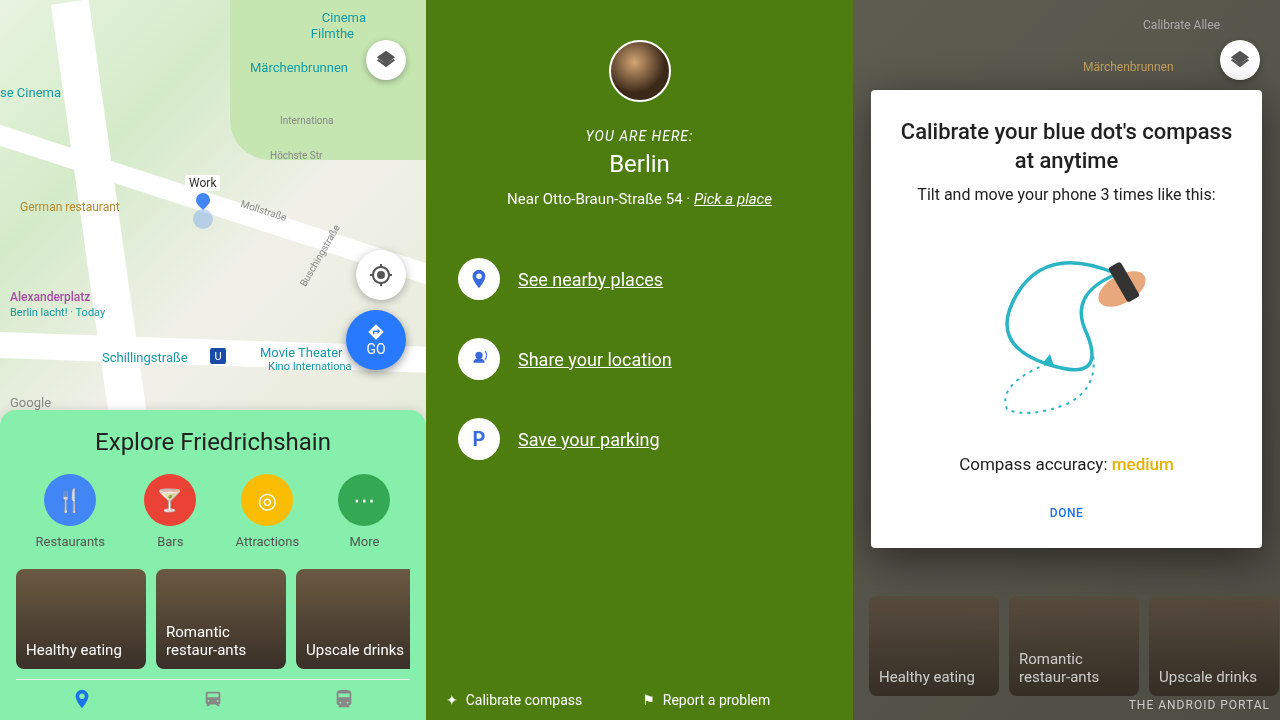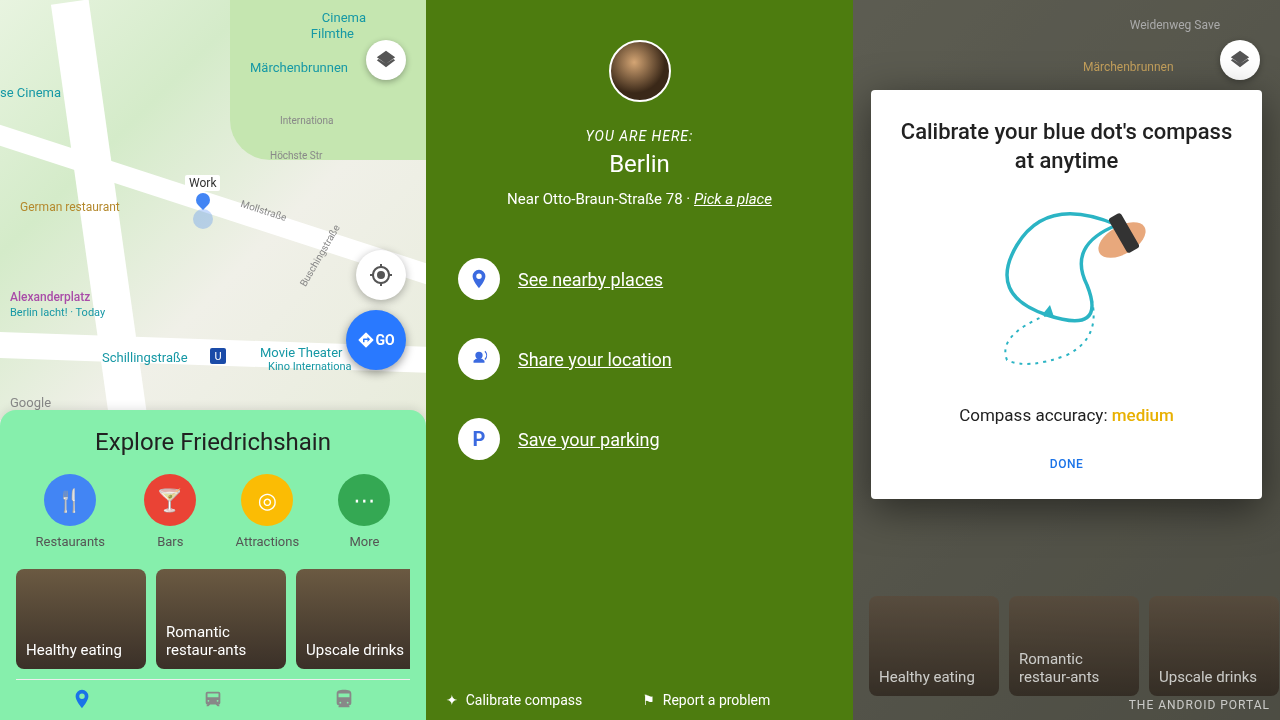--- a/index.html
+++ b/index.html
@@ -12,21 +12,21 @@
 
 .map { width: 100%; height: 420px; position: relative; background: linear-gradient(135deg, #e8f4e0 0%, #d4ebc9 30%, #f0f0e8 60%, #e8ecdc 100%); }
 .map .road { position: absolute; background: #fff; }
 .map .park { position: absolute; background: #c5e6b0; }
 .map .label { position: absolute; font-size: 12px; color: #b4892d; }
 .map .label.teal { color: #1698a5; font-size: 13px; }
 .map .label.purple { color: #a94ca8; }
 .map .label.gray { color: #888; font-size: 10px; }
 .layers-btn { position: absolute; top: 40px; right: 20px; width: 40px; height: 40px; background: #fff; border-radius: 50%; box-shadow: 0 2px 6px rgba(0,0,0,.3); display: flex; align-items: center; justify-content: center; }
 .locate-btn { position: absolute; bottom: 120px; right: 20px; width: 50px; height: 50px; background: #fff; border-radius: 50%; box-shadow: 0 2px 8px rgba(0,0,0,.3); display: flex; align-items: center; justify-content: center; }
-.go-btn { position: absolute; bottom: 50px; right: 20px; width: 60px; height: 60px; background: #2979ff; border-radius: 50%; box-shadow: 0 3px 10px rgba(0,0,0,.4); display: flex; flex-direction: row; align-items: center; justify-content: center; color: #fff; font-size: 14px; font-weight: 700; }
+.go-btn { position: absolute; bottom: 50px; right: 20px; width: 60px; height: 60px; background: #2979ff; border-radius: 50%; box-shadow: 0 3px 10px rgba(0,0,0,.4); display: flex; flex-direction: column; align-items: center; justify-content: center; color: #fff; font-size: 14px; font-weight: 400; }
 .work-pin { position: absolute; top: 175px; left: 185px; display: flex; flex-direction: column; align-items: center; }
 .work-pin .pin { width: 14px; height: 14px; background: #4285f4; border-radius: 50% 50% 50% 0; transform: rotate(-45deg); }
 .work-pin .dot { width: 20px; height: 20px; background: rgba(66,133,244,.3); border-radius: 50%; margin-top: 2px; }
 .work-pin .lbl { font-size: 12px; color: #333; background: #fff; padding: 1px 4px; border-radius: 2px; margin-bottom: 2px; }
 .google-logo { position: absolute; bottom: 10px; left: 10px; font-size: 13px; color: #888; }
 
 .sheet { position: absolute; bottom: 0; left: 0; right: 0; background: #86efac; border-radius: 16px 16px 0 0; padding: 18px 16px 0; height: 310px; box-shadow: 0 -2px 10px rgba(0,0,0,.1); }
 .sheet h1 { font-size: 24px; font-weight: 400; text-align: center; color: #212121; margin-bottom: 18px; }
 .cats { display: flex; justify-content: space-around; margin-bottom: 20px; }
 .cat { display: flex; flex-direction: column; align-items: center; gap: 8px; }
@@ -158,21 +158,21 @@
           </svg></span>
     </div>
   </div>
 </div>
 
 <div class="panel p2">
   <div class="avatar"></div>
   <div class="here">YOU ARE HERE:</div>
   <div class="city">Berlin</div>
   <div class="near">
-    <span>Near Otto-Braun-Straße 78  ·  </span><a>Pick a place</a>
+    <span>Near Otto-Braun-Straße 54  ·  </span><a>Pick a place</a>
   </div>
   <div class="actions">
     <div class="action">
       <div class="ico">
           <svg width="22" height="22" viewBox="0 0 24 24">
             <path fill="currentColor" d="M12 2a7 7 0 017 7c0 5-7 13-7 13S5 14 5 9a7 7 0 017-7zm0 4a3 3 0 100 6 3 3 0 000-6z"></path>
           </svg>
         </div>
       <span class="txt">See nearby places</span>
     </div>
@@ -191,21 +191,21 @@
   </div>
   <div class="p2-footer">
     <span>✦ <span>Calibrate compass</span></span>
     <span>⚑ <span>Report a problem</span></span>
   </div>
 </div>
 
 <div class="panel p3">
   <div class="bg"></div>
   <span class="maplbl" style="top:60px;left:230px">Märchenbrunnen</span>
-  <span class="maplbl" style="top:18px;right:60px;color:#aaa">Weidenweg Save</span>
+  <span class="maplbl" style="top:18px;right:60px;color:#aaa">Calibrate Allee</span>
   <div class="layers-btn">
     <svg width="22" height="22" viewBox="0 0 24 24">
         <path fill="#555" d="M12 2L2 9l10 7 10-7-10-7zm0 14L4 11l-2 1.4L12 20l10-7.6L20 11l-8 5z"></path>
       </svg>
   </div>
 
   <div class="cards-bg">
     <div class="card">
         <span>Healthy eating</span>
       </div>
@@ -213,20 +213,21 @@
         <span>Romantic restaur-ants</span>
       </div>
     <div class="card">
         <span>Upscale drinks</span>
       </div>
 
   </div>
 
   <div class="dialog">
     <h2>Calibrate your blue dot's compass at anytime</h2>
+    <p>Tilt and move your phone 3 times like this:</p>
     <div class="gesture">
       <svg width="200" height="190" viewBox="0 0 200 190">
         <path d="M 150 40 Q 80 10 50 60 Q 20 110 80 130 Q 140 150 120 100 Q 100 60 150 40" fill="none" stroke="#2bb4c4" stroke-width="3.5"></path>
         <path d="M 80 130 Q 30 150 40 175 Q 60 185 100 170 Q 140 150 120 100" fill="none" stroke="#2bb4c4" stroke-width="2" stroke-dasharray="3 5"></path>
         <path d="M 75 130 l 8 -10 l 4 12 z" fill="#2bb4c4"></path>
         <ellipse cx="155" cy="55" rx="26" ry="14" fill="#e8a87c" transform="rotate(-30 155 55)"></ellipse>
         <rect x="150" y="28" width="14" height="40" rx="3" fill="#333" transform="rotate(-30 157 48)"></rect>
       </svg>
     </div>
     <div class="accuracy">

